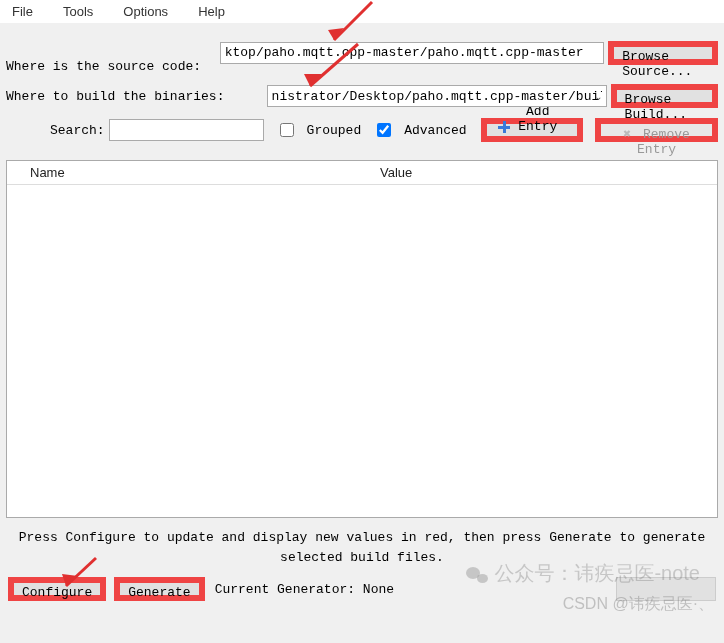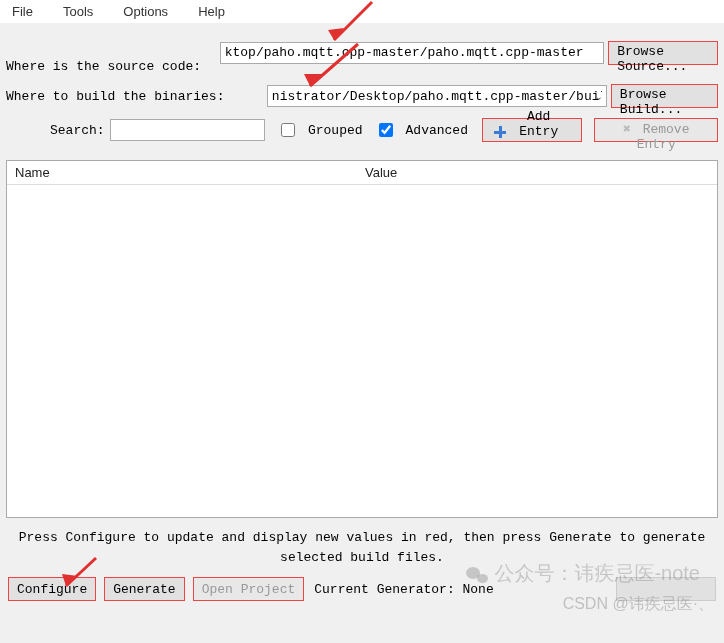--- a/index.html
+++ b/index.html
@@ -47,21 +47,21 @@
   background: #fff;
   height: 22px;
 }
 .src-input { width: 385px; }
 .bld-input { width: 340px; }
 .srch-input { width: 155px; }
 .btn {
   font-family: "Courier New", monospace;
   font-size: 13px;
   background: #e1e1e1;
-  border: 1px solid #ef4444;
+  border: 6px solid #ef4444;
   padding: 2px 8px;
   height: 24px;
   cursor: default;
 }
 .btn.disabled { color: #999; background: #e8e8e8; }
 .browse-btn { width: 110px; text-align: left; }
 .checkbox-wrap {
   display: inline-flex;
   align-items: flex-start;
   gap: 13px;
@@ -101,21 +101,21 @@
   display: flex;
   background: #fff;
   border-bottom: 1px solid #ddd;
 }
 .table-header .col {
   padding: 4px 8px;
   font-size: 13px;
   color: #222;
   border-right: 1px solid transparent;
 }
-.col-name { width: 350px; }
+.col-name { width: 350px; margin-left: 15px; }
 .col-value { flex: 1; }
 .hint-area {
   text-align: center;
   font-family: "Courier New", monospace;
   font-size: 13px;
   padding: 6px 10px;
   line-height: 1.5;
 }
 .bottom-row {
   display: flex;
@@ -241,21 +241,20 @@
 </div>
 
 <div class="hint-area">
   <div>Press Configure to update and display new values in red, then press Generate to generate</div>
   <div>selected build files.</div>
 </div>
 
 <div class="bottom-row">
   <button class="btn">Configure</button>
   <button class="btn">Generate</button>
-  <button class="btn disabled">Open Project</button>
   <span class="gen-label">Current Generator: None</span>
   <div class="blank-box"></div>
 </div>
 
 <svg class="arrow" style="left:322px;top:0px" width="60" height="50">
   <line x1="50" y1="2" x2="12" y2="40" stroke="#e03030" stroke-width="3"></line>
   <polygon points="12,40 22,28 6,30" fill="#e03030"></polygon>
 </svg>
 <svg class="arrow" style="left:298px;top:40px" width="70" height="55">
   <line x1="60" y1="4" x2="12" y2="46" stroke="#e03030" stroke-width="3"></line>

